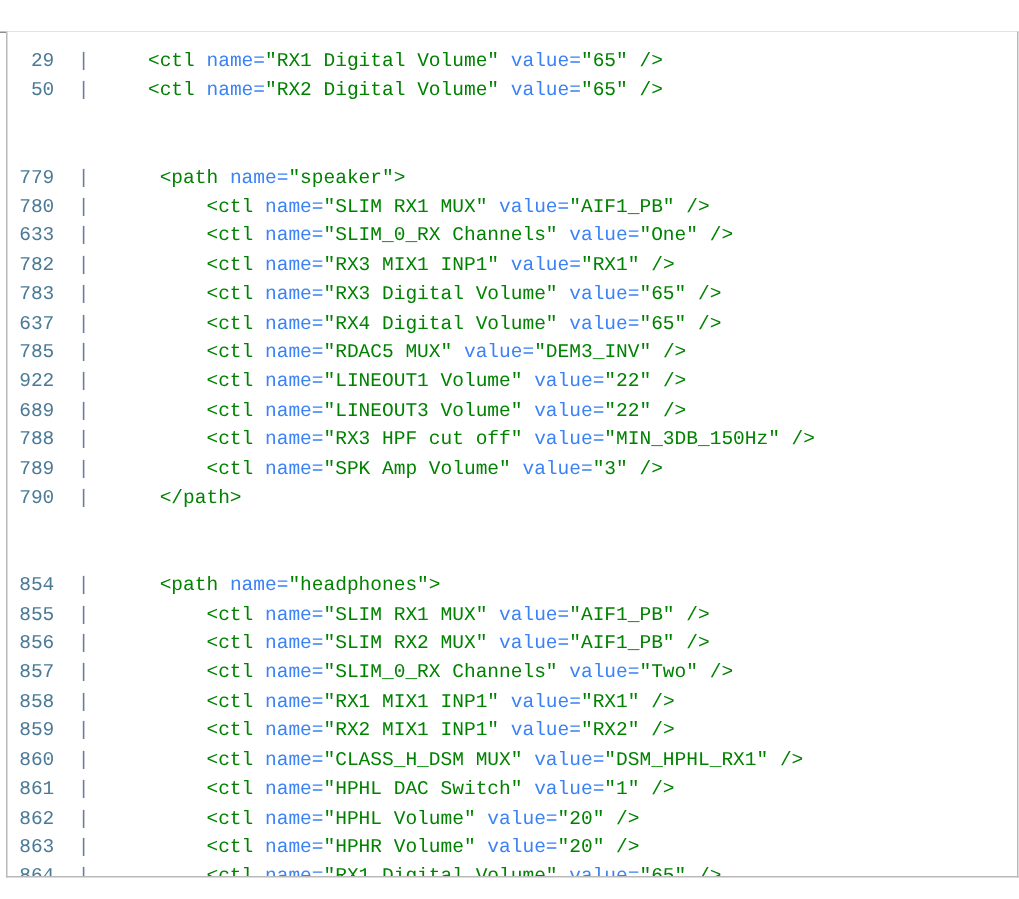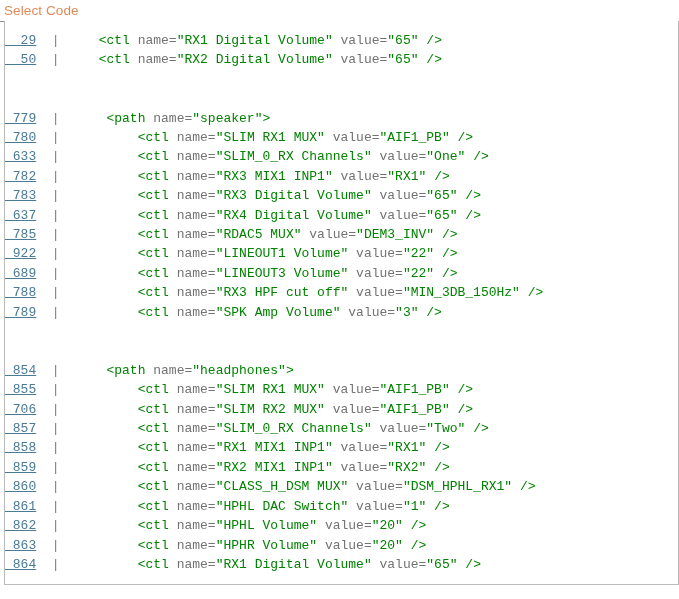--- a/index.html
+++ b/index.html
@@ -71,32 +71,31 @@
     font-size: 13px;
     line-height: 19.4px;
     white-space: pre;
     color: #1a1a1a;
     tab-size: 4;
   }
 
   .ln {
     color: #4a7a96;
     white-space: pre;
-    text-decoration: underline;
   }
   .sep {
     color: #6b7d99;
     white-space: pre;
   }
   .tag {
     color: #008200;
     white-space: pre;
   }
   .attr {
-    color: #737373;
+    color: #3b82f6;
     white-space: pre;
   }
   .str {
     color: #008200;
     white-space: pre;
   }
   .plain {
     color: #1a1a1a;
     white-space: pre;
   }
@@ -107,46 +106,46 @@
   .code-line {
     display: block;
     white-space: pre;
   }
 </style>
 </head>
 <body>
 
 <div class="page">
 
-  <div class="code-header">Select Code</div>
 
   <div class="top-rule"></div>
 
   <div class="code-box">
     <div class="code-scroll">
       <pre class="code" id="code-output"><span class="code-line"><span class="ln">  29</span><span class="sep">  |</span><span class="plain">     </span><span class="tag">&lt;ctl </span><span class="attr">name=</span><span class="str">"RX1 Digital Volume"</span><span class="attr"> value=</span><span class="str">"65"</span><span class="tag"> /&gt;</span>
 </span><span class="code-line"><span class="ln">  50</span><span class="sep">  |</span><span class="plain">     </span><span class="tag">&lt;ctl </span><span class="attr">name=</span><span class="str">"RX2 Digital Volume"</span><span class="attr"> value=</span><span class="str">"65"</span><span class="tag"> /&gt;</span>
 </span><span class="code-line blank">
 </span><span class="code-line blank">
 </span><span class="code-line"><span class="ln"> 779</span><span class="sep">  |</span><span class="plain">      </span><span class="tag">&lt;path </span><span class="attr">name=</span><span class="str">"speaker"</span><span class="tag">&gt;</span>
 </span><span class="code-line"><span class="ln"> 780</span><span class="sep">  |</span><span class="plain">          </span><span class="tag">&lt;ctl </span><span class="attr">name=</span><span class="str">"SLIM RX1 MUX"</span><span class="attr"> value=</span><span class="str">"AIF1_PB"</span><span class="tag"> /&gt;</span>
 </span><span class="code-line"><span class="ln"> 633</span><span class="sep">  |</span><span class="plain">          </span><span class="tag">&lt;ctl </span><span class="attr">name=</span><span class="str">"SLIM_0_RX Channels"</span><span class="attr"> value=</span><span class="str">"One"</span><span class="tag"> /&gt;</span>
 </span><span class="code-line"><span class="ln"> 782</span><span class="sep">  |</span><span class="plain">          </span><span class="tag">&lt;ctl </span><span class="attr">name=</span><span class="str">"RX3 MIX1 INP1"</span><span class="attr"> value=</span><span class="str">"RX1"</span><span class="tag"> /&gt;</span>
 </span><span class="code-line"><span class="ln"> 783</span><span class="sep">  |</span><span class="plain">          </span><span class="tag">&lt;ctl </span><span class="attr">name=</span><span class="str">"RX3 Digital Volume"</span><span class="attr"> value=</span><span class="str">"65"</span><span class="tag"> /&gt;</span>
 </span><span class="code-line"><span class="ln"> 637</span><span class="sep">  |</span><span class="plain">          </span><span class="tag">&lt;ctl </span><span class="attr">name=</span><span class="str">"RX4 Digital Volume"</span><span class="attr"> value=</span><span class="str">"65"</span><span class="tag"> /&gt;</span>
 </span><span class="code-line"><span class="ln"> 785</span><span class="sep">  |</span><span class="plain">          </span><span class="tag">&lt;ctl </span><span class="attr">name=</span><span class="str">"RDAC5 MUX"</span><span class="attr"> value=</span><span class="str">"DEM3_INV"</span><span class="tag"> /&gt;</span>
 </span><span class="code-line"><span class="ln"> 922</span><span class="sep">  |</span><span class="plain">          </span><span class="tag">&lt;ctl </span><span class="attr">name=</span><span class="str">"LINEOUT1 Volume"</span><span class="attr"> value=</span><span class="str">"22"</span><span class="tag"> /&gt;</span>
 </span><span class="code-line"><span class="ln"> 689</span><span class="sep">  |</span><span class="plain">          </span><span class="tag">&lt;ctl </span><span class="attr">name=</span><span class="str">"LINEOUT3 Volume"</span><span class="attr"> value=</span><span class="str">"22"</span><span class="tag"> /&gt;</span>
 </span><span class="code-line"><span class="ln"> 788</span><span class="sep">  |</span><span class="plain">          </span><span class="tag">&lt;ctl </span><span class="attr">name=</span><span class="str">"RX3 HPF cut off"</span><span class="attr"> value=</span><span class="str">"MIN_3DB_150Hz"</span><span class="tag"> /&gt;</span>
 </span><span class="code-line"><span class="ln"> 789</span><span class="sep">  |</span><span class="plain">          </span><span class="tag">&lt;ctl </span><span class="attr">name=</span><span class="str">"SPK Amp Volume"</span><span class="attr"> value=</span><span class="str">"3"</span><span class="tag"> /&gt;</span>
+</span><span class="code-line"><span class="ln"> 790</span><span class="sep">  |</span><span class="plain">      </span><span class="tag">&lt;/path&gt;</span>
 </span><span class="code-line blank">
 </span><span class="code-line blank">
 </span><span class="code-line"><span class="ln"> 854</span><span class="sep">  |</span><span class="plain">      </span><span class="tag">&lt;path </span><span class="attr">name=</span><span class="str">"headphones"</span><span class="tag">&gt;</span>
 </span><span class="code-line"><span class="ln"> 855</span><span class="sep">  |</span><span class="plain">          </span><span class="tag">&lt;ctl </span><span class="attr">name=</span><span class="str">"SLIM RX1 MUX"</span><span class="attr"> value=</span><span class="str">"AIF1_PB"</span><span class="tag"> /&gt;</span>
-</span><span class="code-line"><span class="ln"> 706</span><span class="sep">  |</span><span class="plain">          </span><span class="tag">&lt;ctl </span><span class="attr">name=</span><span class="str">"SLIM RX2 MUX"</span><span class="attr"> value=</span><span class="str">"AIF1_PB"</span><span class="tag"> /&gt;</span>
+</span><span class="code-line"><span class="ln"> 856</span><span class="sep">  |</span><span class="plain">          </span><span class="tag">&lt;ctl </span><span class="attr">name=</span><span class="str">"SLIM RX2 MUX"</span><span class="attr"> value=</span><span class="str">"AIF1_PB"</span><span class="tag"> /&gt;</span>
 </span><span class="code-line"><span class="ln"> 857</span><span class="sep">  |</span><span class="plain">          </span><span class="tag">&lt;ctl </span><span class="attr">name=</span><span class="str">"SLIM_0_RX Channels"</span><span class="attr"> value=</span><span class="str">"Two"</span><span class="tag"> /&gt;</span>
 </span><span class="code-line"><span class="ln"> 858</span><span class="sep">  |</span><span class="plain">          </span><span class="tag">&lt;ctl </span><span class="attr">name=</span><span class="str">"RX1 MIX1 INP1"</span><span class="attr"> value=</span><span class="str">"RX1"</span><span class="tag"> /&gt;</span>
 </span><span class="code-line"><span class="ln"> 859</span><span class="sep">  |</span><span class="plain">          </span><span class="tag">&lt;ctl </span><span class="attr">name=</span><span class="str">"RX2 MIX1 INP1"</span><span class="attr"> value=</span><span class="str">"RX2"</span><span class="tag"> /&gt;</span>
 </span><span class="code-line"><span class="ln"> 860</span><span class="sep">  |</span><span class="plain">          </span><span class="tag">&lt;ctl </span><span class="attr">name=</span><span class="str">"CLASS_H_DSM MUX"</span><span class="attr"> value=</span><span class="str">"DSM_HPHL_RX1"</span><span class="tag"> /&gt;</span>
 </span><span class="code-line"><span class="ln"> 861</span><span class="sep">  |</span><span class="plain">          </span><span class="tag">&lt;ctl </span><span class="attr">name=</span><span class="str">"HPHL DAC Switch"</span><span class="attr"> value=</span><span class="str">"1"</span><span class="tag"> /&gt;</span>
 </span><span class="code-line"><span class="ln"> 862</span><span class="sep">  |</span><span class="plain">          </span><span class="tag">&lt;ctl </span><span class="attr">name=</span><span class="str">"HPHL Volume"</span><span class="attr"> value=</span><span class="str">"20"</span><span class="tag"> /&gt;</span>
 </span><span class="code-line"><span class="ln"> 863</span><span class="sep">  |</span><span class="plain">          </span><span class="tag">&lt;ctl </span><span class="attr">name=</span><span class="str">"HPHR Volume"</span><span class="attr"> value=</span><span class="str">"20"</span><span class="tag"> /&gt;</span>
 </span><span class="code-line"><span class="ln"> 864</span><span class="sep">  |</span><span class="plain">          </span><span class="tag">&lt;ctl </span><span class="attr">name=</span><span class="str">"RX1 Digital Volume"</span><span class="attr"> value=</span><span class="str">"65"</span><span class="tag"> /&gt;</span>
 </span></pre>
     </div>

